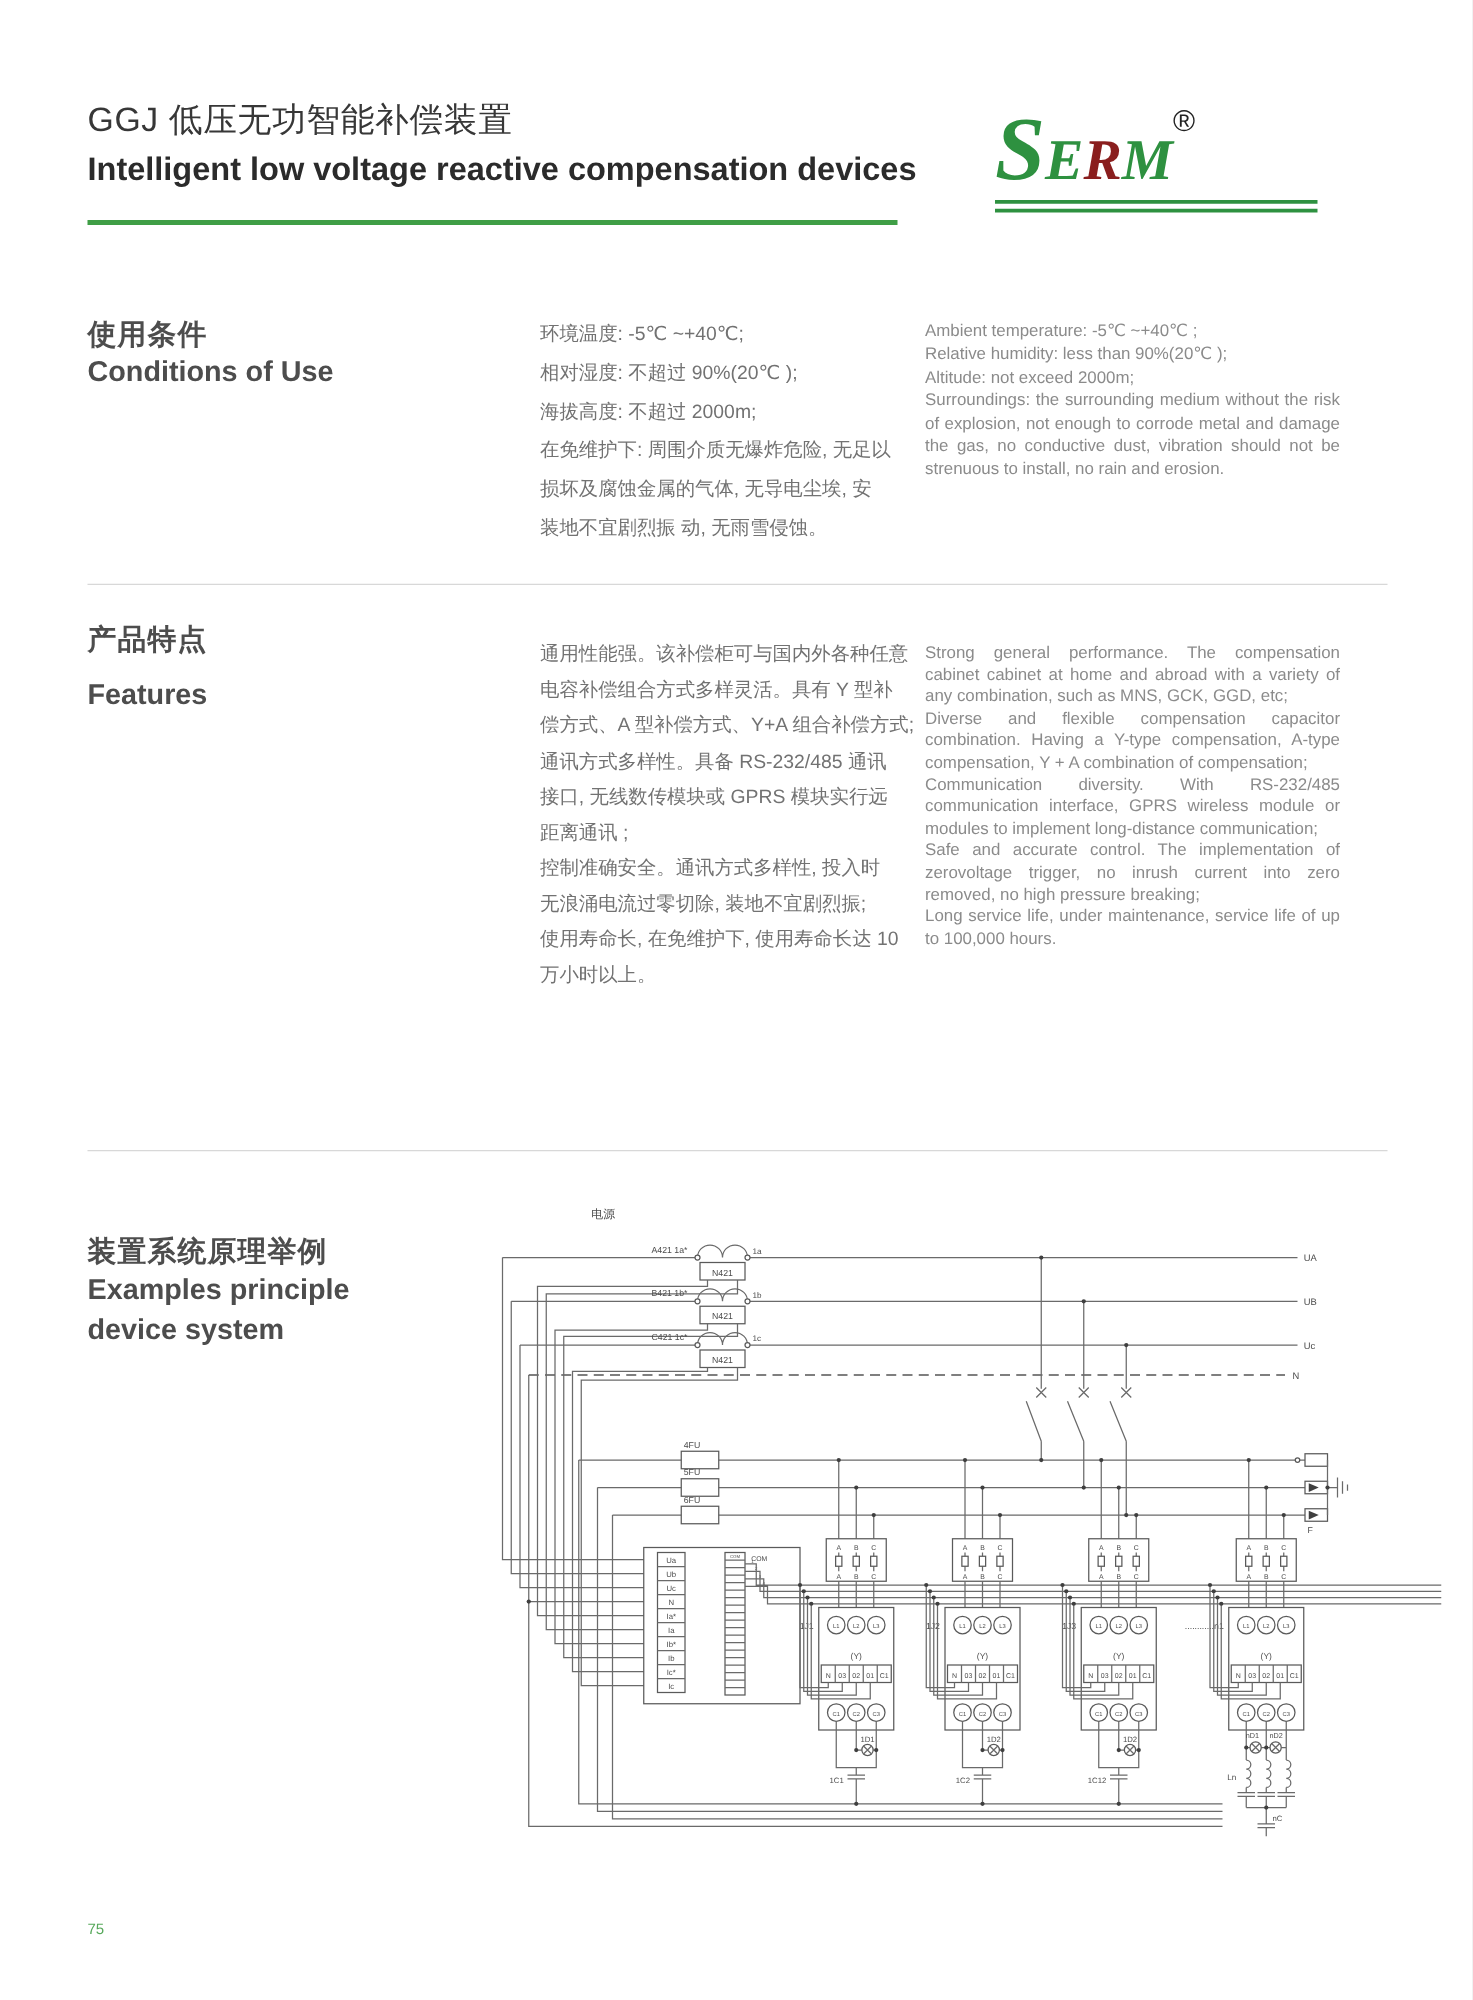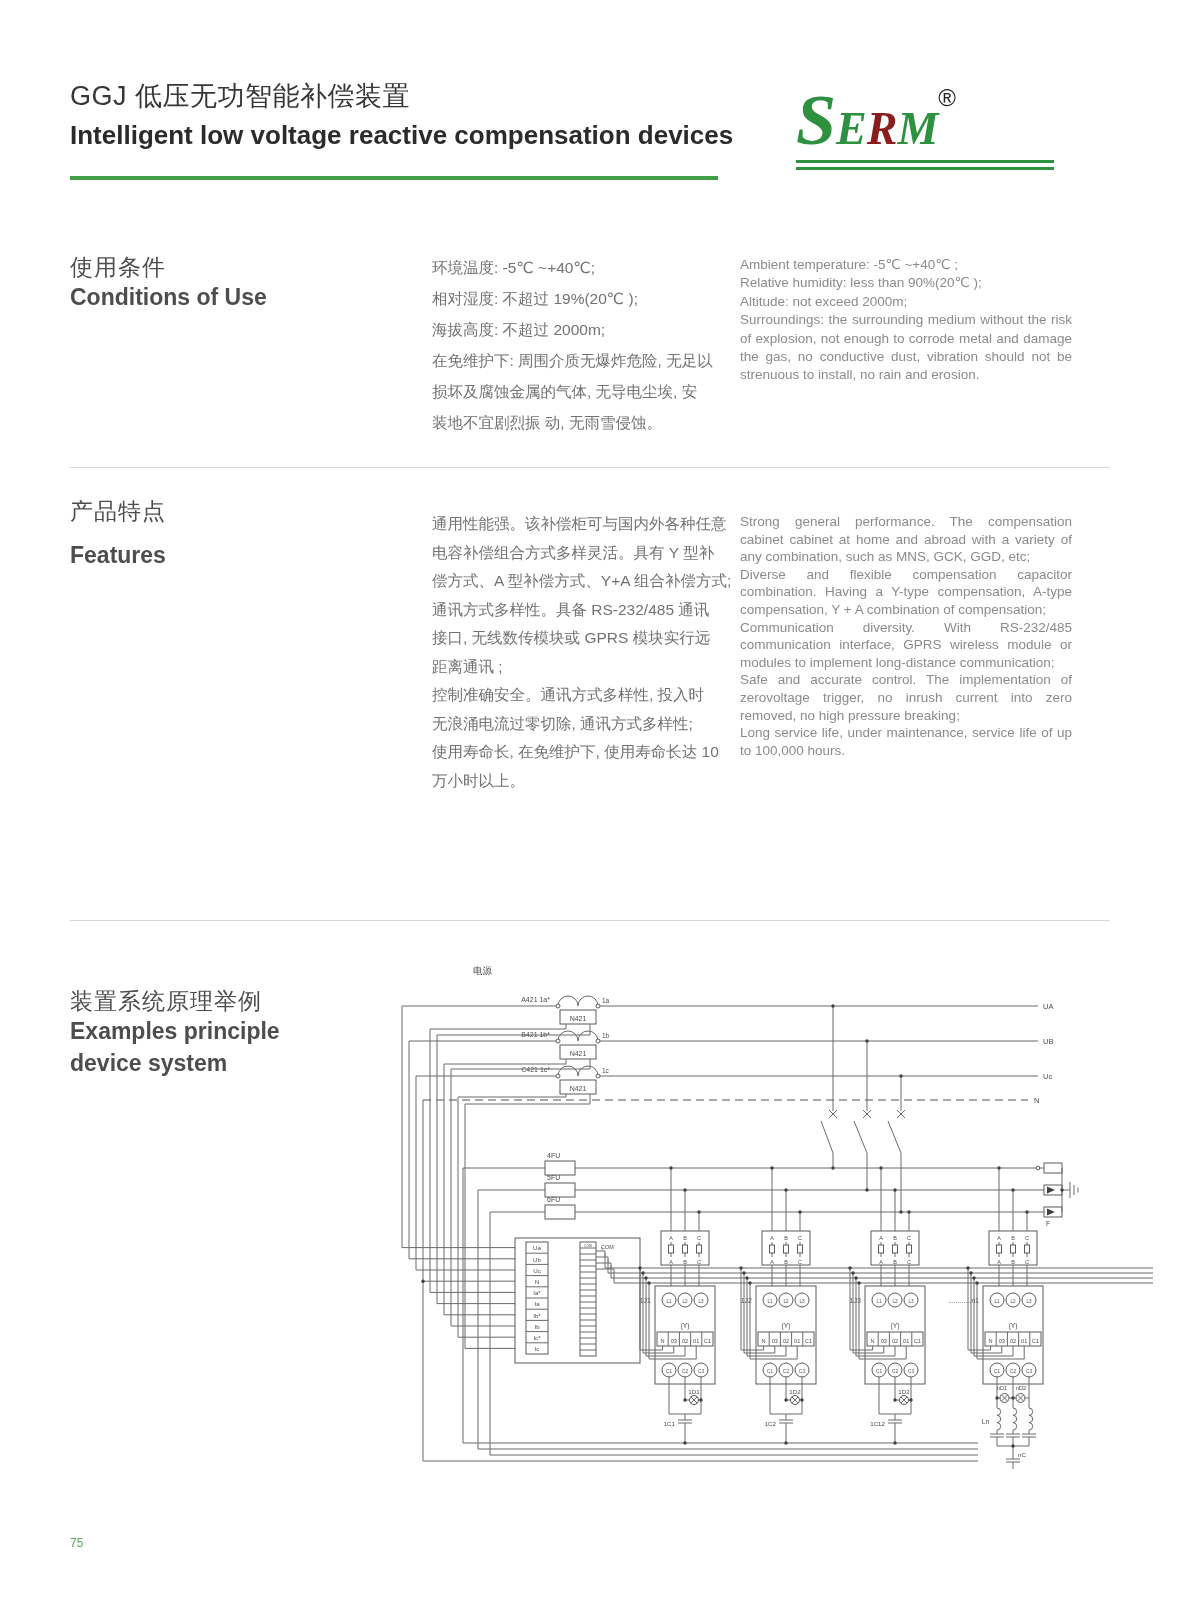--- a/index.html
+++ b/index.html
@@ -12,21 +12,21 @@
   .green-rule{left:70px;top:176px;width:648px;height:4px;background:var(--accent,#3f9e46)}
   .logo{left:796px;top:84px;width:300px;font-family:"Liberation Serif","DejaVu Serif",serif;
         font-style:italic;font-weight:bold;color:var(--logo-green,#2e9140);white-space:nowrap}
   .logo .s{font-size:72px;line-height:70px}
   .logo .e,.logo .m{font-size:46px}
   .logo .r{font-size:46px;color:var(--logo-red,#8a1e1e)}
   .logo .reg{font-size:24px;color:#222;font-style:normal;font-weight:normal;vertical-align:38px;font-family:"Liberation Sans",sans-serif}
   .logo-bars{left:796px;top:160px;width:258px}
   .logo-bars div{height:3px;background:var(--logo-green,#2e9140);margin-bottom:4px}
   
-  .sec-zh{font-size:23px;color:#4d4d4d;font-weight:400;letter-spacing:1px}
+  .sec-zh{font-size:23px;color:#4d4d4d;font-weight:700;letter-spacing:1px}
   .sec-en{font-size:23px;color:#4d4d4d;font-weight:700}
   
   .zh-body{font-size:15.5px;color:#727272;white-space:nowrap}
   .zh-body div{height:31px;line-height:31px}
   .zh-body.tight div{height:28.5px;line-height:28.5px}
   .en-body{font-size:13.5px;color:#8b8b8b;line-height:18.4px;text-align:justify}
   .en-body p{margin:0}
   .divider{left:70px;width:1040px;height:1px;background:#d8d8d8}
   .pagenum{left:70px;top:1536px;font-size:12px;color:#58a95c}
   
@@ -48,21 +48,21 @@
   <div class="abs logo"><span class="s">S</span><span class="e">E</span><span class="r">R</span><span class="m">M</span><span class="reg">®</span></div>
   <div class="abs logo-bars">
       <div></div>
       <div></div>
     </div>
 
   <div class="abs sec-zh" style="left:70px;top:252px">使用条件</div>
   <div class="abs sec-en" style="left:70px;top:284px">Conditions of Use</div>
   <div class="abs zh-body" style="left:432px;top:252px">
     <div>环境温度: -5℃ ~+40℃;</div>
-    <div>相对湿度: 不超过 19%(20℃ );</div>
+    <div>相对湿度: 不超过 90%(20℃ );</div>
     <div>海拔高度: 不超过 2000m;</div>
     <div>在免维护下: 周围介质无爆炸危险, 无足以</div>
     <div>损坏及腐蚀金属的气体, 无导电尘埃, 安</div>
     <div>装地不宜剧烈振 动, 无雨雪侵蚀。</div>
   </div>
   <div class="abs en-body" style="left:740px;top:256px;width:332px">
     <p>Ambient temperature: -5℃ ~+40℃ ;</p>
     <p>Relative humidity: less than 90%(20℃ );</p>
     <p>Altitude: not exceed 2000m;</p>
     <p>Surroundings: the surrounding medium without the risk of explosion, not enough to corrode metal and damage the gas, no conductive dust, vibration should not be strenuous to install, no rain and erosion.</p>
@@ -72,21 +72,21 @@
   <div class="abs sec-zh" style="left:70px;top:496px">产品特点</div>
   <div class="abs sec-en" style="left:70px;top:542px">Features</div>
   <div class="abs zh-body tight" style="left:432px;top:510px">
     <div>通用性能强。该补偿柜可与国内外各种任意</div>
     <div>电容补偿组合方式多样灵活。具有 Y 型补</div>
     <div>偿方式、A 型补偿方式、Y+A 组合补偿方式;</div>
     <div>通讯方式多样性。具备 RS-232/485 通讯</div>
     <div>接口, 无线数传模块或 GPRS 模块实行远</div>
     <div>距离通讯 ;</div>
     <div>控制准确安全。通讯方式多样性, 投入时</div>
-    <div>无浪涌电流过零切除, 通讯方式多样性;</div>
+    <div>无浪涌电流过零切除, 装地不宜剧烈振;</div>
     <div>使用寿命长, 在免维护下, 使用寿命长达 10</div>
     <div>万小时以上。</div>
   </div>
   <div class="abs en-body" style="left:740px;top:513px;width:332px;line-height:17.6px">
     <p>Strong general performance. The compensation cabinet cabinet at home and abroad with a variety of any combination, such as MNS, GCK, GGD, etc;</p>
     <p>Diverse and flexible compensation capacitor combination. Having a Y-type compensation, A-type compensation, Y + A combination of compensation;</p>
     <p>Communication diversity. With RS-232/485 communication interface, GPRS wireless module or modules to implement long-distance communication;</p>
     <p>Safe and accurate control. The implementation of zerovoltage trigger, no inrush current into zero removed, no high pressure breaking;</p>
     <p>Long service life, under maintenance, service life of up to 100,000 hours.</p>
   </div>

